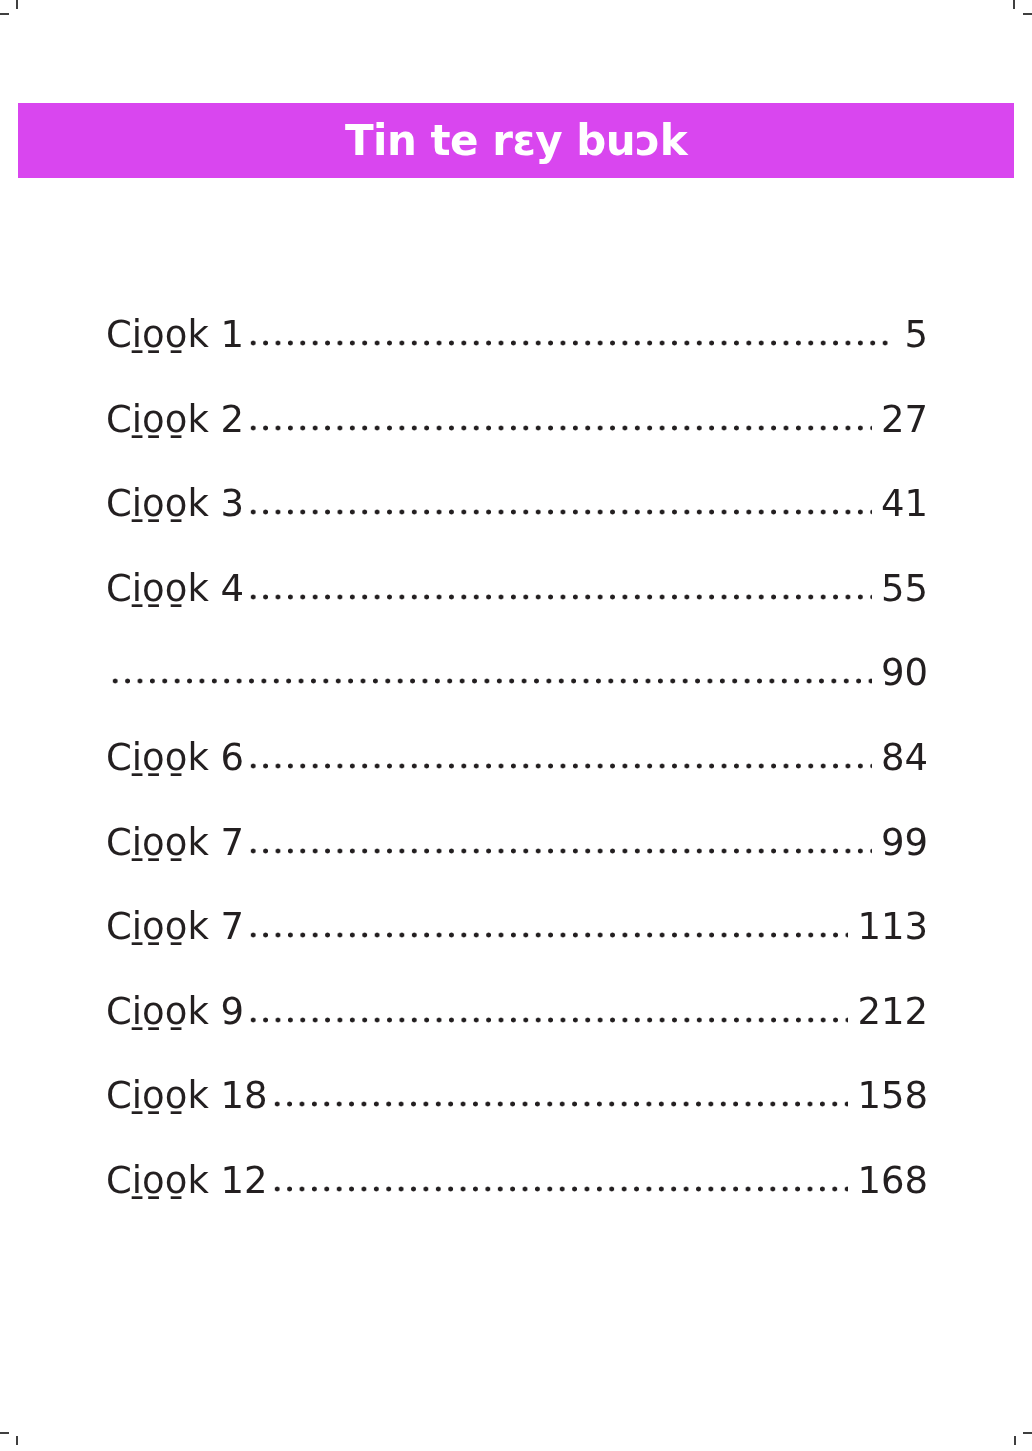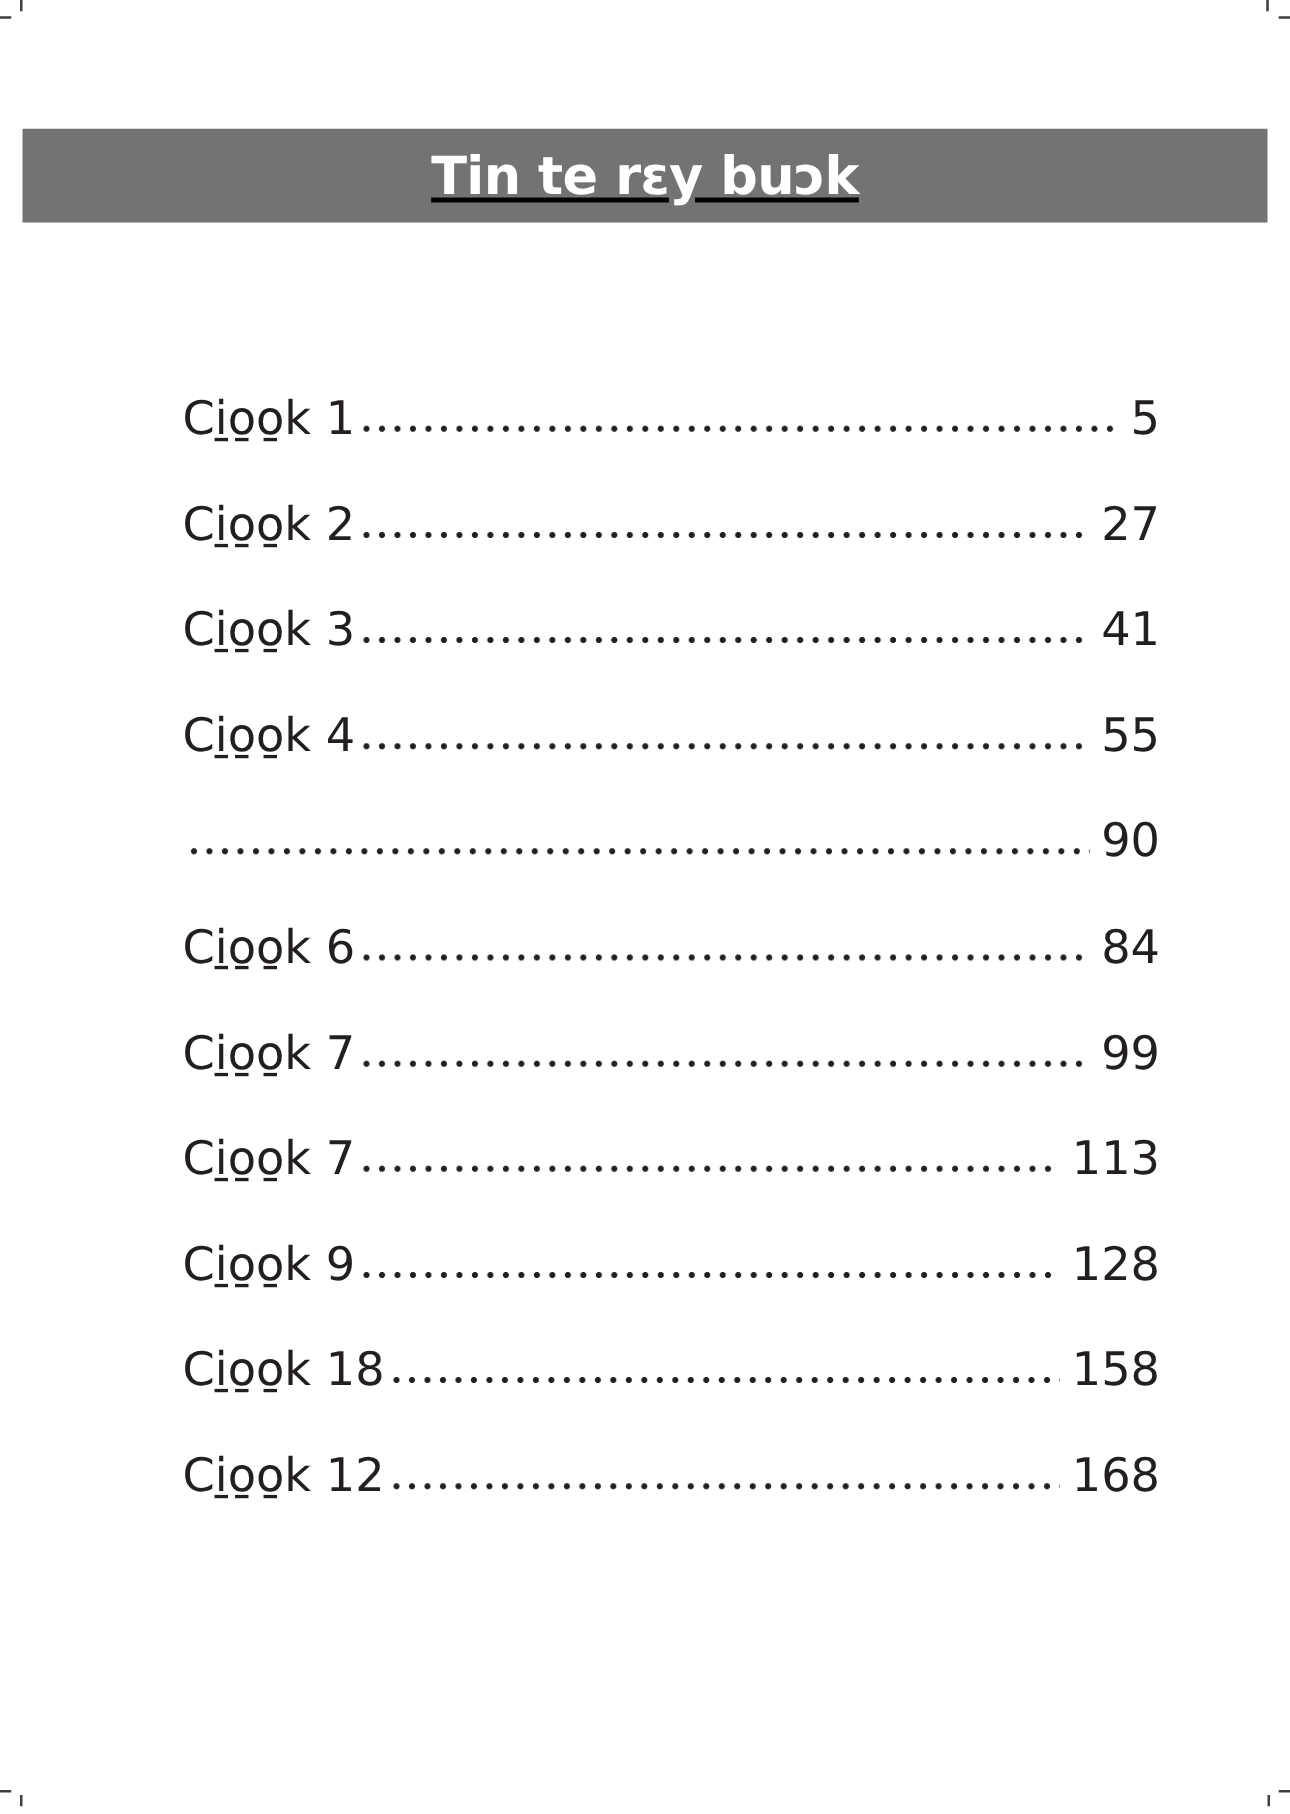--- a/index.html
+++ b/index.html
@@ -45,21 +45,20 @@
     left: 106px; top: 293px;
     width: 822px;
   }
   .toc-row {
     display: flex;
     align-items: baseline;
     height: 84.6px;
     line-height: 84.6px;
     font-size: 37px;
     color: #231f20;
-    margin-left: 40px;
   }
   .toc-label { white-space: nowrap; }
   .toc-dots {
     flex: 1 1 auto;
     height: 8px;
     margin: 0 9px 0 3px;
     background-image: radial-gradient(circle, #231f20 2.1px, rgba(0,0,0,0) 2.8px);
     background-size: 12.4px 8px;
     background-repeat: repeat-x;
     background-position: left bottom;
@@ -71,21 +70,21 @@
 
 <div class="cm cm-tl-v"></div>
 <div class="cm cm-tl-h"></div>
 <div class="cm cm-tr-v"></div>
 <div class="cm cm-tr-h"></div>
 <div class="cm cm-bl-v"></div>
 <div class="cm cm-bl-h"></div>
 <div class="cm cm-br-v"></div>
 <div class="cm cm-br-h"></div>
 
-<header class="banner" style="background: #737373; text-decoration: underline;">
+<header class="banner" style="background: #d946ef;">
   <h1 style="color: rgb(255, 255, 255);">Tin te rɛy buɔk</h1>
 </header>
 
 <main class="toc" style="color: rgb(35, 31, 32);">
   <div id="toc-rows">
   <div class="toc-row">
     <span class="toc-label">Ci̱o̱o̱k 1</span>
     <span class="toc-dots"></span>
     <span class="toc-page">5</span>
   </div>
@@ -127,21 +126,21 @@
 
   <div class="toc-row">
     <span class="toc-label">Ci̱o̱o̱k 7</span>
     <span class="toc-dots"></span>
     <span class="toc-page">113</span>
   </div>
 
   <div class="toc-row">
     <span class="toc-label">Ci̱o̱o̱k 9</span>
     <span class="toc-dots"></span>
-    <span class="toc-page">128</span>
+    <span class="toc-page">212</span>
   </div>
 
 
   <div class="toc-row">
     <span class="toc-label">Ci̱o̱o̱k 18</span>
     <span class="toc-dots"></span>
     <span class="toc-page">158</span>
   </div>
 
   <div class="toc-row">

